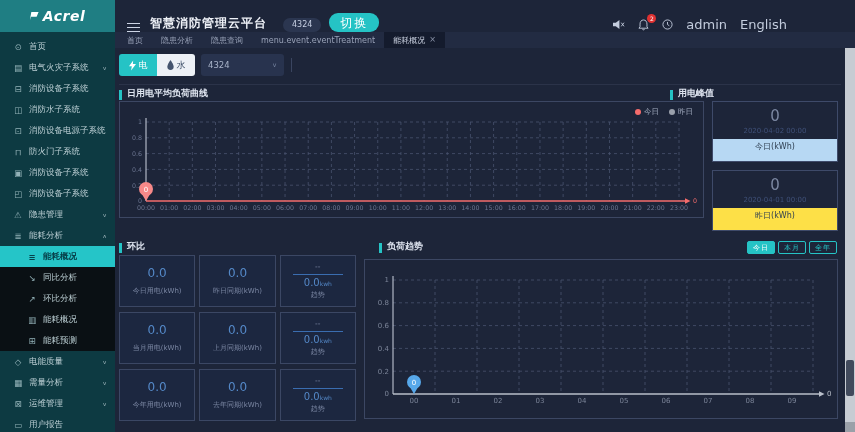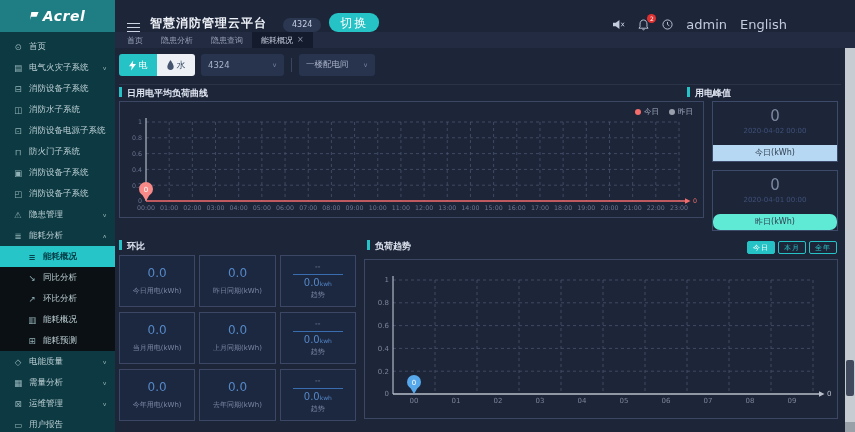--- a/index.html
+++ b/index.html
@@ -45,39 +45,39 @@
   .tg{display:flex;align-items:center;justify-content:center;gap:3px;width:38px;height:22px;border:none;font-size:9px;cursor:pointer;font-family:inherit}
   .tg.elec{background:#25c3c5;color:#fff;border-radius:3px 0 0 3px}
   .tg.water{background:#edf1f6;color:#3d4f68;border-radius:0 3px 3px 0}
   .select{margin-left:6px;width:83px;height:22px;background:#28334e;border-radius:3px;display:flex;align-items:center;padding:0 7px;color:#a9b4c9;font-size:8.5px;cursor:pointer}
   .select span{flex:1;overflow:hidden;white-space:nowrap}
   .sel-arr{font-style:normal;font-size:7px;color:#6f7d99;transform:scaleY(.85)}
   .select.room{width:76px}
   .vsep{width:1px;height:14px;background:#3a4560;margin-left:7px;margin-right:1px}
   .hrule{position:absolute;left:4px;right:4px;top:36px;border-top:1px solid #2b3349}
 
-  .sec-title{position:absolute;display:flex;align-items:flex-start;gap:5px;color:#dfe5f0;font-size:9px;font-weight:bold}
+  .sec-title{position:absolute;display:flex;align-items:flex-end;gap:5px;color:#dfe5f0;font-size:9px;font-weight:bold}
   .sec-title .bar{width:3px;height:10px;background:#25c3c5}
   .t-daily{left:4px;top:39px}
-  .t-peak{left:572px;top:39px}
+  .t-peak{left:555px;top:39px}
   .t-huanbi{left:4px;top:192px}
-  .t-trend{left:252px;top:192px}
+  .t-trend{left:264px;top:192px}
 
   .panel{position:absolute;border:1px solid #3c4763}
   .chart1{left:4px;top:53px;width:585px;height:117px}
   .chart2{left:249px;top:211px;width:474px;height:160px}
   .legend{position:absolute;top:5px;right:10px;display:flex;gap:10px;align-items:center}
   .lg-item{display:flex;align-items:center;gap:3px;color:#a6afc3;font-size:7.5px}
   .lg-dot{width:6px;height:6px;border-radius:50%}
 
   .peak-card{position:absolute;left:597px;width:126px;height:61px;border:1px solid #3e4a69;display:flex;flex-direction:column;align-items:center}
   .card1{top:53px}.card2{top:122px}
   .pv{margin-top:5px;font-size:15px;color:#7c88a2;line-height:1.2}
   .pt{margin-top:2px;font-size:7px;color:#3f5078}
-  .pband{margin-top:auto;width:100%;height:16px;line-height:16px;text-align:center;font-size:8px;color:#2e3e50}
+  .pband{margin-top:auto;width:100%;height:22px;line-height:16px;text-align:center;font-size:8px;color:#2e3e50}
 
   .hgrid{position:absolute;left:4px;top:207px;width:237px;display:grid;grid-template-columns:repeat(3,1fr);gap:5px 4px}
   .hcell{height:52px;border:1px solid #3b4764;background:#1c2740;display:flex;flex-direction:column;align-items:center;justify-content:center}
   .hv{font-size:12px;color:#5488c7}
   .hl{margin-top:6px;font-size:7px;color:#7b87a3}
   .htop{font-size:7.5px;color:#7b87a3}
   .hdiv{width:68%;height:1px;background:#3a6db0;margin:2.5px 0}
   .hval{font-size:10px;color:#5488c7}
   .hval .unit{font-size:6px}
   .hl.trend{margin-top:2px}
@@ -222,20 +222,23 @@
   <div class="tabbar" id="tabbar">
       <span class="tab">
         <span>首页</span>
       </span>
       <span class="tab">
         <span>隐患分析</span>
       </span>
       <span class="tab">
         <span>隐患查询</span>
       </span>
+      <span class="tab">
+        <span>menu.event.eventTreatment</span>
+      </span>
       <span class="tab active">
         <span>能耗概况</span>
         <span class="close">×</span>
       </span>
     </div>
 
   <main class="content">
     <div class="filter-row">
       <button class="tg elec">
         <svg width="7" height="11" viewBox="0 0 10 14">
@@ -247,24 +250,20 @@
         <svg width="7" height="10" viewBox="0 0 10 14">
             <path d="M5 0 C5 0 0.5 6.5 0.5 9.5 A4.5 4.5 0 0 0 9.5 9.5 C9.5 6.5 5 0 5 0 Z" fill="#44546e"></path>
           </svg>
         <span>水</span>
       </button>
       <div class="select">
         <span>4324</span>
         <i class="sel-arr">∨</i>
       </div>
       <div class="vsep"></div>
-      <div class="select room">
-        <span>一楼配电间</span>
-        <i class="sel-arr">∨</i>
-      </div>
     </div>
 
     <div class="hrule"></div>
 
     <div class="sec-title t-daily">
       <i class="bar"></i>
       <span>日用电平均负荷曲线</span>
     </div>
     <div class="panel chart1" id="chart1-panel">
       <div class="legend" id="chart1-legend">
@@ -350,21 +349,21 @@
       <span>用电峰值</span>
     </div>
     <div class="peak-card card1">
       <div class="pv">0</div>
       <div class="pt">2020-04-02 00:00</div>
       <div class="pband" id="pband0" style="background: rgb(183, 216, 243);">今日(kWh)</div>
     </div>
     <div class="peak-card card2">
       <div class="pv">0</div>
       <div class="pt">2020-04-01 00:00</div>
-      <div class="pband" id="pband1" style="background: #5eead4; border-radius: 7px;">昨日(kWh)</div>
+      <div class="pband" id="pband1" style="background: #fde047;">昨日(kWh)</div>
     </div>
 
     <div class="sec-title t-huanbi">
       <i class="bar"></i>
       <span>环比</span>
     </div>
     <div class="hgrid" id="huanbi-grid">
         <div class="hcell">
           <div class="hv">0.0</div>
           <div class="hl">今日用电(kWh)</div>

